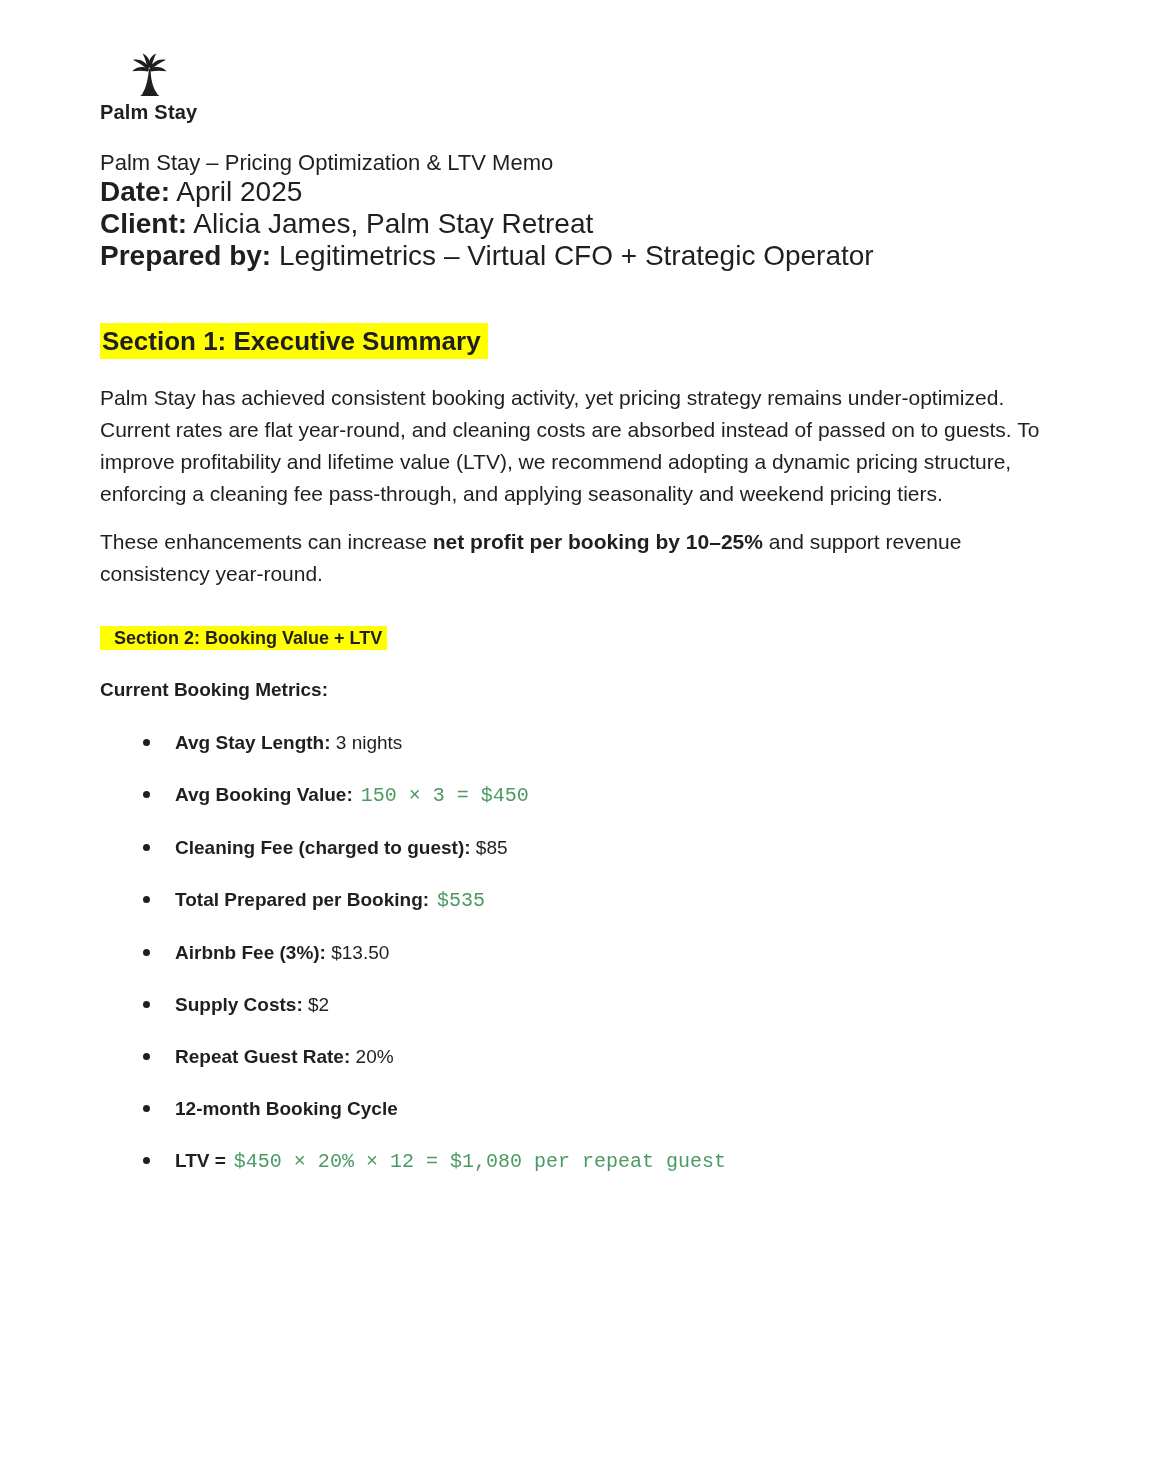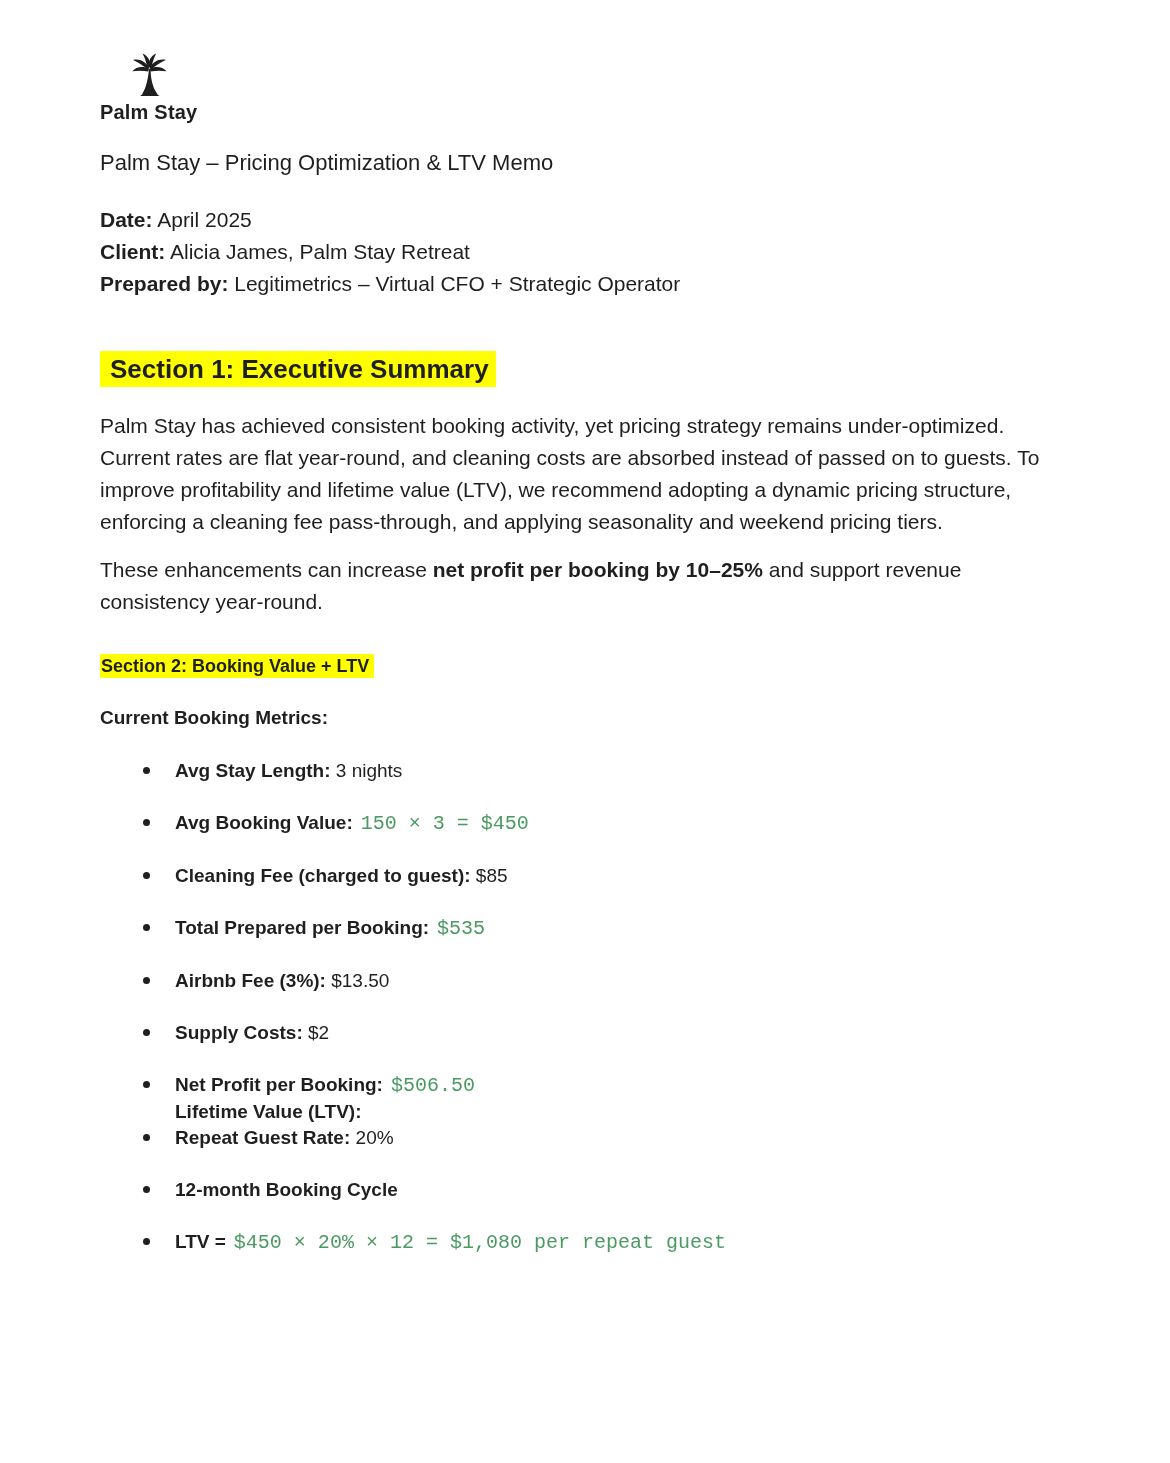--- a/index.html
+++ b/index.html
@@ -28,28 +28,28 @@
     display: block;
     font-size: 20px;
     font-weight: 600;
     line-height: 24px;
     letter-spacing: 0.2px;
     white-space: nowrap;
   }
 
   
   .doc-title { margin: 26px 0 0 0; font-size: 22px; font-weight: normal; line-height: 26px; }
-  .meta { margin-top: 28px; font-size: 21px; line-height: 32px; }
+  .meta { font-size: 28px; line-height: 32px; }
   .meta-line strong { font-weight: bold; }
 
   
   .h1 { margin: 52px 0 0 0; font-size: 26px; font-weight: bold; line-height: 34px; }
-  .hl { background: var(--highlight); padding: 3px 7px 3px 10px; }
+  .hl { background: var(--highlight); padding: 3px 7px 3px 2px; }
   .h2 { margin: 36px 0 0 0; font-size: 18px; font-weight: bold; line-height: 24px; }
-  .hl-sm { background: var(--highlight); padding: 2px 5px 2px 1px; }
+  .hl-sm { background: var(--highlight); padding: 2px 5px 2px 14px; }
   .h3 { margin: 28px 0 0 0; font-size: 19px; font-weight: bold; line-height: 24px; }
 
   
   .para { margin: 24px 0 0 0; font-size: 21px; line-height: 32px; max-width: 978px; }
   .para.second { margin-top: 16px; }
   .para b { font-weight: bold; }
 
   
   .metrics { margin: 28px 0 0 0; padding: 0; list-style: none; }
   .metric {
@@ -137,24 +137,20 @@
       
     </li>
       <li class="metric">
       <span class="b-label">Airbnb Fee (3%):</span><span class="b-value plain"> $13.50</span>
       
     </li>
       <li class="metric">
       <span class="b-label">Supply Costs:</span><span class="b-value plain"> $2</span>
       
     </li>
-      <li class="metric has-line2">
-      <span class="b-label">Net Profit per Booking:</span><span class="b-value code">$506.50</span>
-      <div class="b-line2">Lifetime Value (LTV):</div>
-    </li>
       <li class="metric">
       <span class="b-label">Repeat Guest Rate:</span><span class="b-value plain"> 20%</span>
       
     </li>
       <li class="metric">
       <span class="b-label">12-month Booking Cycle</span><span class="b-value plain"></span>
       
     </li>
       <li class="metric">
       <span class="b-label">LTV =</span><span class="b-value code">$450 × 20% × 12 = $1,080 per repeat guest</span>

